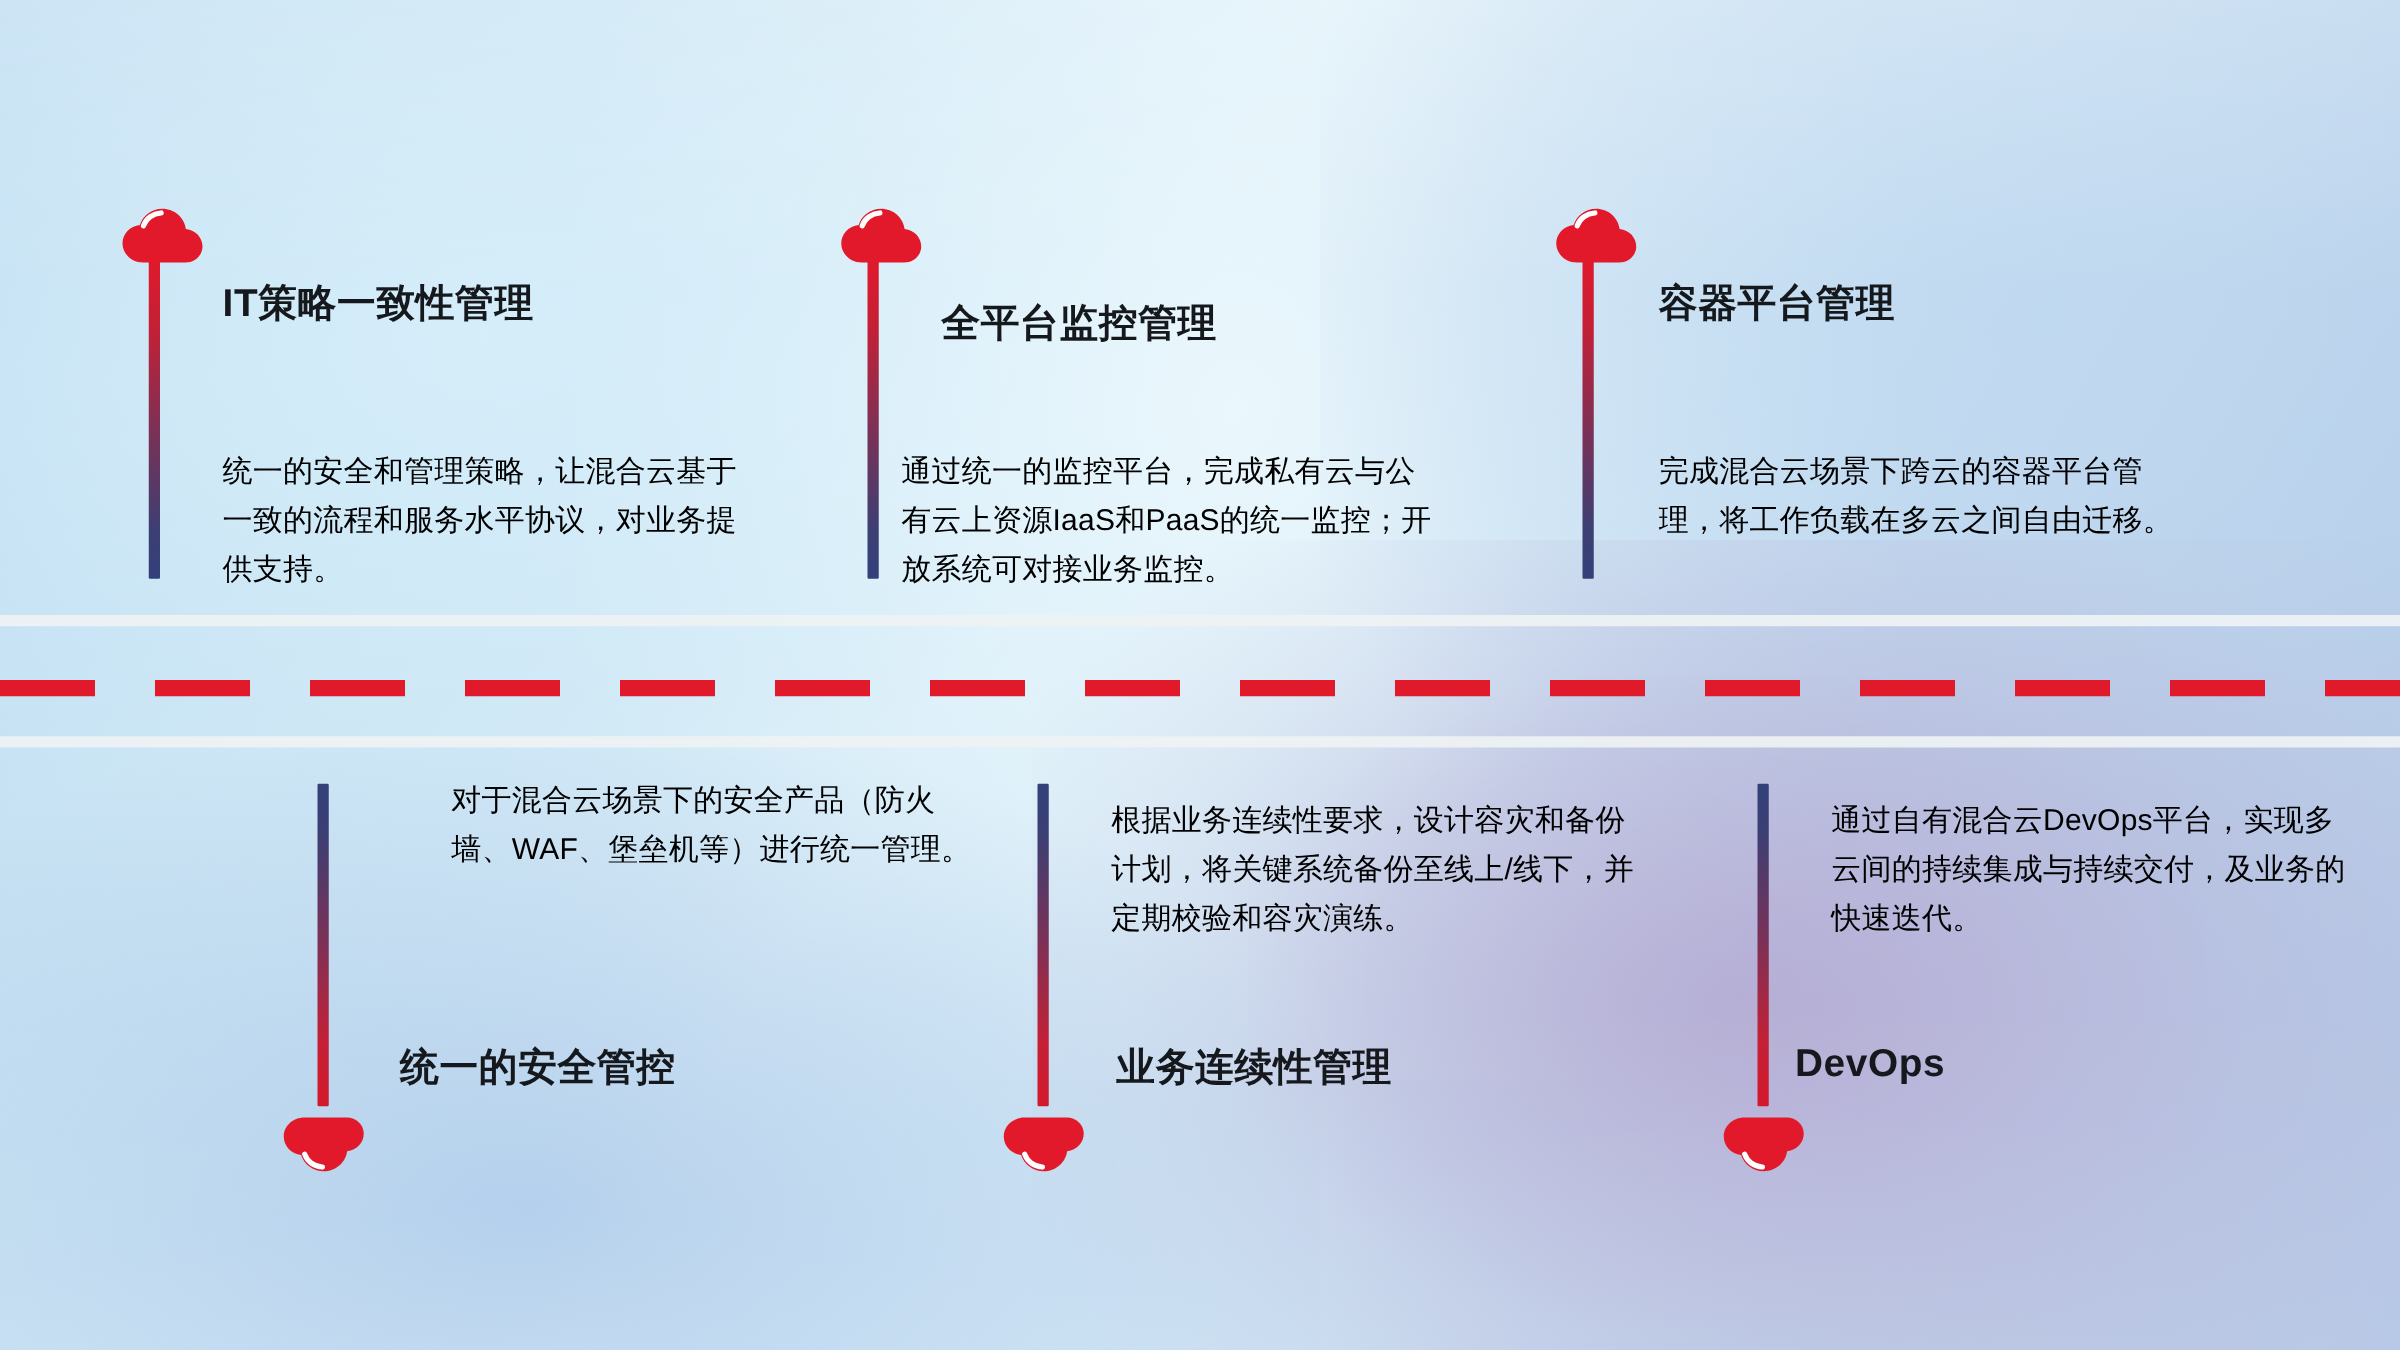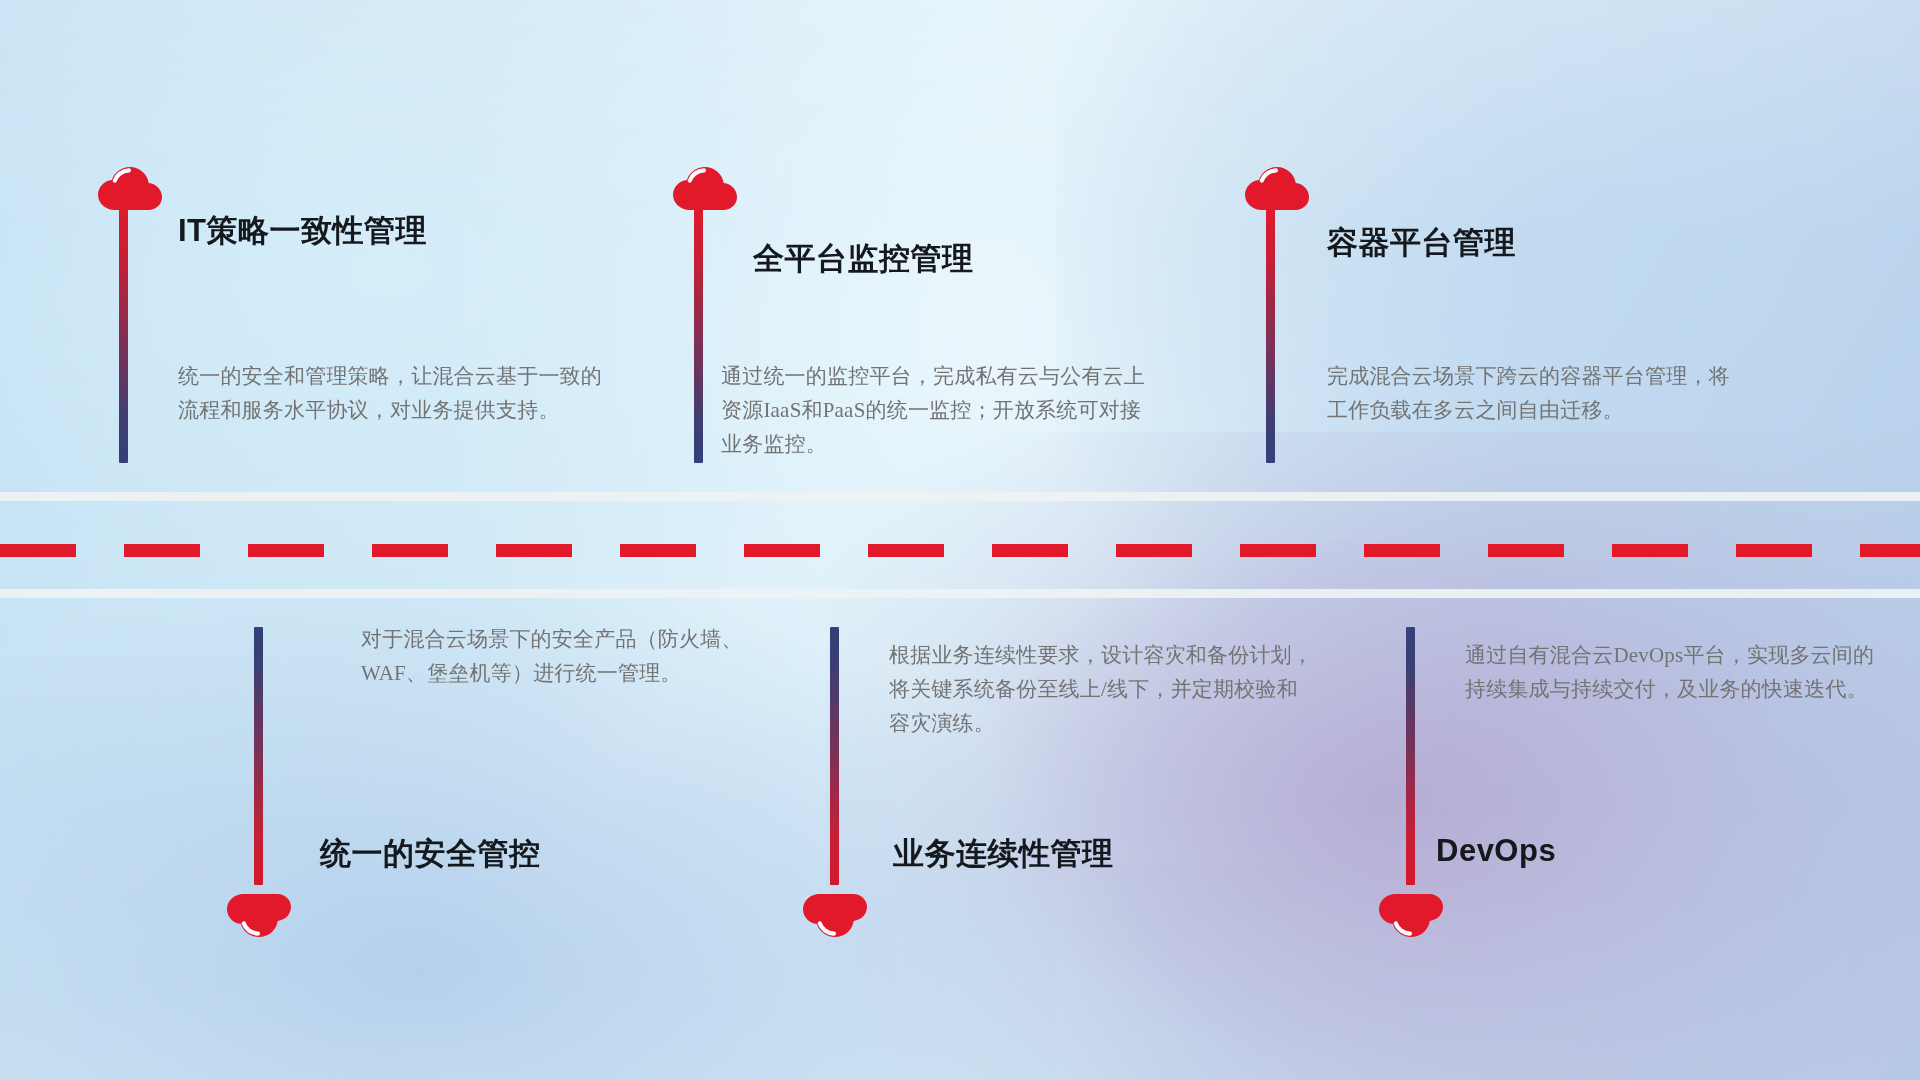--- a/index.html
+++ b/index.html
@@ -73,26 +73,25 @@
   .col-title {
     position:absolute;
     font-size:31px;
     font-weight:700;
     color:#15181c;
     letter-spacing:.5px;
     white-space:nowrap;
   }
   .col-body {
     position:absolute;
-    font-size:21px;
+    font-size:24px;
     line-height:1.62;
-    color:#737373;
+    color:#000000;
     letter-spacing:.2px;
     width:430px;
-    font-family:Liberation Serif, serif;
   }
   .col-body.w-narrow { width:415px; }
 </style>
 </head>
 <body>
 
 <div id="bg">
   <div class="bg-base"></div>
   <div class="bg-glow-1"></div>
   <div class="bg-glow-2"></div>
@@ -108,21 +107,21 @@
 <div class="divider rule-white bottom"></div>
 
 <div class="col">
   <div class="cloud" style="left:97px; top:163px;">
     <svg viewBox="0 0 66 48" xmlns="http://www.w3.org/2000/svg">
       <path d="M17.5 47C8.4 47 1 40.2 1 31.8c0-7.6 6-13.9 13.9-14.8C17.2 9.6 24.3 4 32.9 4c9.6 0 17.6 7 18.8 16.1C59.6 21 65 27 65 34.2 65 41.3 58.9 47 51.4 47H17.5z" fill="#E2192B"></path>
       <path d="M17.8 17.6c1.9-5.6 7.4-9.8 14.1-10.2" fill="none" stroke="#FFFFFF" stroke-width="4.2" stroke-linecap="round"></path>
     </svg>
   </div>
   <div class="marker-line down" style="left:119px; top:205px; height:258px;"></div>
-  <div class="col-title" style="left:178px; top:210px;">IT策略一致性管理</div>
+  <div class="col-title" style="left:178px; top:222px;">IT策略一致性管理</div>
   <div class="col-body" style="left:178px; top:359px;">统一的安全和管理策略，让混合云基于一致的流程和服务水平协议，对业务提供支持。</div>
 </div>
 
 <div class="col">
   <div class="cloud" style="left:672px; top:163px;">
     <svg viewBox="0 0 66 48" xmlns="http://www.w3.org/2000/svg">
       <path d="M17.5 47C8.4 47 1 40.2 1 31.8c0-7.6 6-13.9 13.9-14.8C17.2 9.6 24.3 4 32.9 4c9.6 0 17.6 7 18.8 16.1C59.6 21 65 27 65 34.2 65 41.3 58.9 47 51.4 47H17.5z" fill="#E2192B"></path>
       <path d="M17.8 17.6c1.9-5.6 7.4-9.8 14.1-10.2" fill="none" stroke="#FFFFFF" stroke-width="4.2" stroke-linecap="round"></path>
     </svg>
   </div>

